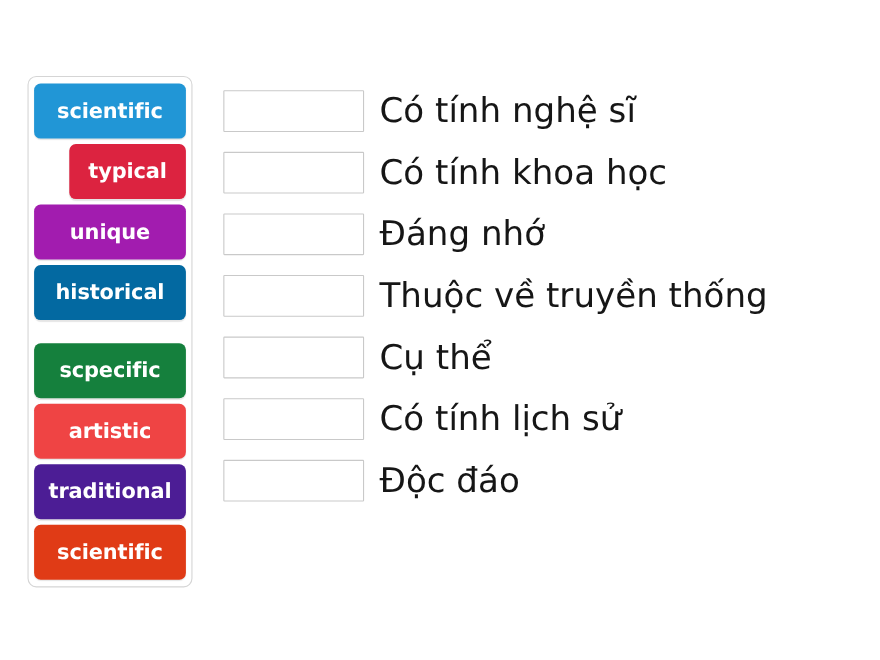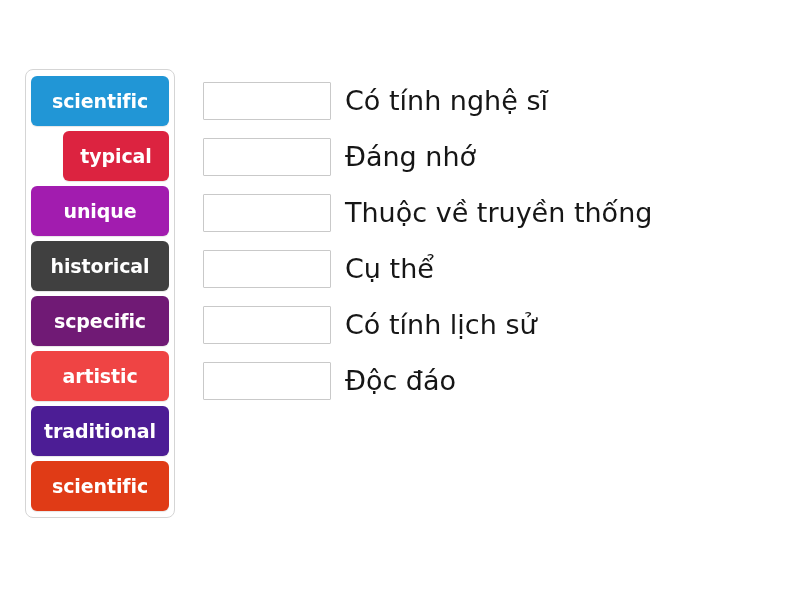--- a/index.html
+++ b/index.html
@@ -83,48 +83,52 @@
     height: 38px;
     box-sizing: border-box;
     border: 1px solid #c9c9c9;
     background: #ffffff;
     border-radius: 1px;
     flex: 0 0 auto;
   }
 
   .prompt-text {
     margin-left: 14px;
-    font-size: 27px;
+    font-size: 31px;
     font-weight: 400;
     color: #161616;
     line-height: 1.05;
     white-space: nowrap;
     user-select: none;
   }
 </style>
 </head>
 <body>
 
 <div id="activity">
 
   <div class="tiles-panel">
       <div class="tile" style="background: rgb(33, 150, 214);">scientific</div>
       <div class="tile" style="background: rgb(220, 35, 64); margin-left: 32px;">typical</div>
       <div class="tile" style="background: #a21caf;">unique</div>
-      <div class="tile" style="background: #404040;">historical</div>
-      <div class="tile" style="background: #701a75;">scpecific</div>
+      <div class="tile" style="background: #0369a1;">historical</div>
+      <div class="tile" style="background: #15803d; margin-top: 16px;">scpecific</div>
       <div class="tile" style="background: #ef4444;">artistic</div>
       <div class="tile" style="background: #4c1d95;">traditional</div>
       <div class="tile" style="background: rgb(224, 59, 22);">scientific</div>
     </div>
 
   <div class="prompts-panel">
       <div class="prompt-row">
         <div class="drop-slot"></div>
         <div class="prompt-text">Có tính nghệ sĩ</div>
+      </div>
+      <div class="prompt-row">
+        <div class="drop-slot"></div>
+        <div class="prompt-text">Có tính khoa học</div>
       </div>
       <div class="prompt-row">
         <div class="drop-slot"></div>
         <div class="prompt-text">Đáng nhớ</div>
       </div>
       <div class="prompt-row">
         <div class="drop-slot"></div>
         <div class="prompt-text">Thuộc về truyền thống</div>
       </div>
       <div class="prompt-row">

